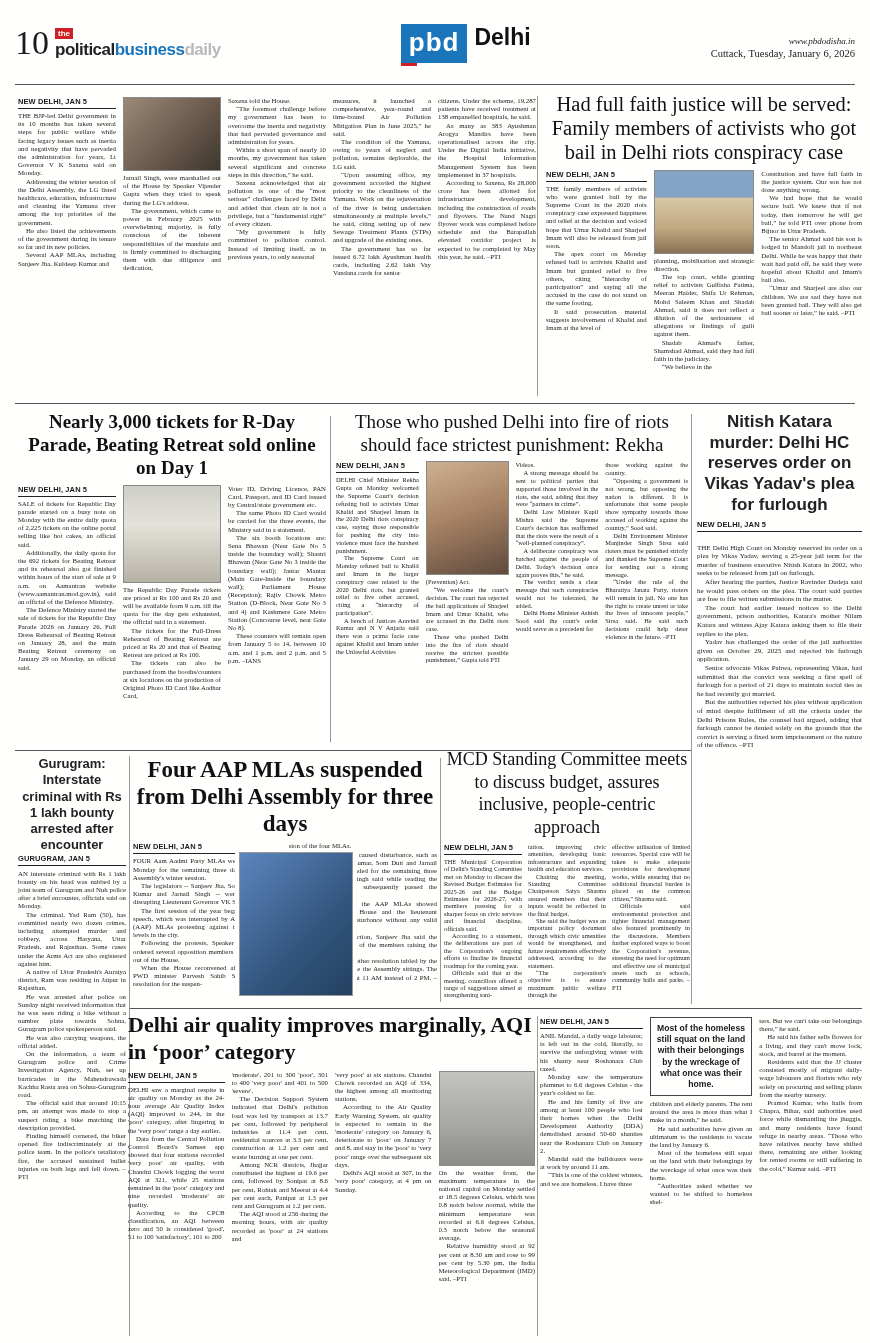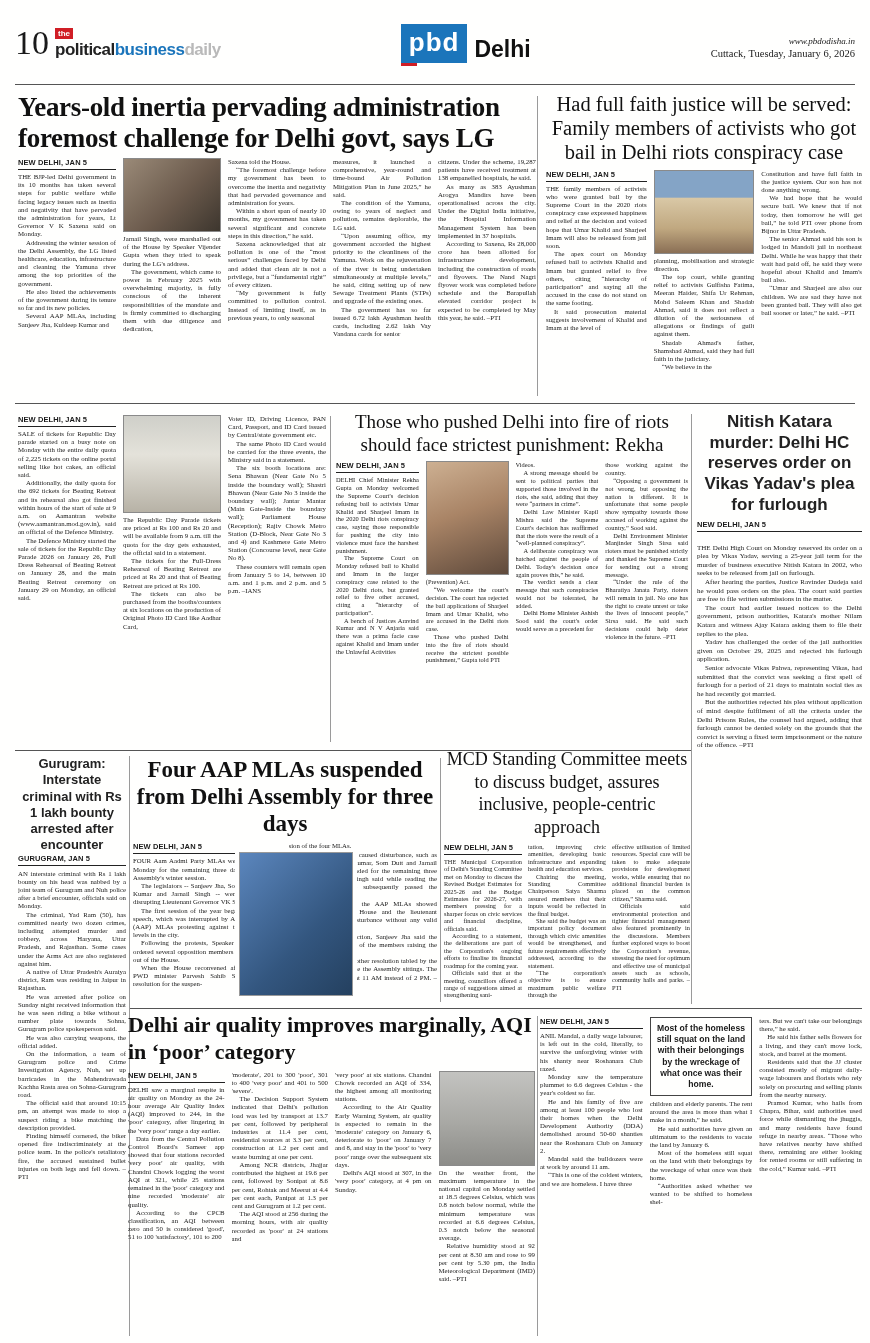--- a/index.html
+++ b/index.html
@@ -17,21 +17,21 @@
   #hdr{position:absolute;left:15px;top:6px;width:840px;height:74px;
        display:flex;align-items:center;justify-content:space-between;}
   .mast-left{display:flex;align-items:flex-end;gap:6px;}
   .page-num{font-size:34px;line-height:34px;font-family:"Liberation Serif",serif;}
   .mast-words{position:relative;padding-top:12px;white-space:nowrap;font-family:"Liberation Sans",sans-serif;font-weight:bold;font-size:17px;letter-spacing:-0.5px;}
   .the-box{position:absolute;left:0;top:0;background:var(--masthead-red);color:#fff;
            font-size:8px;font-weight:bold;padding:1px 3px;letter-spacing:0;}
   .w-pol{color:#222;}
   .w-bus{color:var(--masthead-blue);}
   .w-dai{color:#b9b9b9;}
-  .mast-center{display:flex;align-items:flex-end;gap:7px;}
+  .mast-center{display:flex;align-items:flex-start;gap:7px;}
   .pbd-box{position:relative;background:var(--masthead-blue);color:#fff;
            font-family:"Liberation Sans",sans-serif;font-weight:bold;font-size:26px;
            padding:3px 8px 5px 8px;letter-spacing:1px;}
   .pbd-box::after{content:"";position:absolute;left:0;bottom:-3px;width:16px;height:3px;background:var(--masthead-red);}
   .sec-name{font-family:"Liberation Sans",sans-serif;font-weight:bold;font-size:23px;color:#111;}
   .mast-right{text-align:right;margin-top:8px;}
   .site{font-style:italic;font-size:9px;}
   .pdate{font-size:10.5px;margin-top:2px;}
   
   .hrule{position:absolute;height:1px;background:var(--rule);}
@@ -110,21 +110,20 @@
   <div class="hrule" style="left:15px;top:750px;width:676px;"></div>
   <div class="hrule" style="left:129px;top:1008px;width:733px;"></div>
   <div class="vrule" style="left:537px;top:96px;height:300px;"></div>
   <div class="vrule" style="left:330px;top:416px;height:326px;"></div>
   <div class="vrule" style="left:691px;top:414px;height:590px;"></div>
   <div class="vrule" style="left:129px;top:756px;height:580px;"></div>
   <div class="vrule" style="left:440px;top:758px;height:244px;"></div>
   <div class="vrule" style="left:537px;top:1016px;height:320px;"></div>
 
   <div class="art a-lg" style="left:18px;top:92px;width:518px;height:308px;">
-    <h1 class="hl">Years-old inertia pervading administration foremost challenge for Delhi govt, says LG</h1>
     <div class="cols">
       <div class="col">
         <div class="dateline">NEW DELHI, JAN 5</div>
         <div class="body">
             <p>THE BJP-led Delhi government in its 10 months has taken several steps for public welfare while facing legacy issues such as inertia and negativity that have pervaded the administration for years, Lt Governor V K Saxena said on Monday.</p>
             <p>Addressing the winter session of the Delhi Assembly, the LG listed healthcare, education, infrastructure and cleaning the Yamuna river among the top priorities of the government.</p>
             <p>He also listed the achievements of the government during its tenure so far and its new policies.</p>
             <p>Several AAP MLAs, including Sanjeev Jha, Kuldeep Kumar and</p>
           </div>
       </div>
@@ -187,20 +186,21 @@
             <p>Constitution and have full faith in the justice system. Our son has not done anything wrong.</p>
             <p>We had hope that he would secure bail. We knew that if not today, then tomorrow he will get bail,” he told PTI over phone from Bijnor in Uttar Pradesh.</p>
             <p>The senior Ahmad said his son is lodged in Mandoli jail in northeast Delhi. While he was happy that their wait had paid off, he said they were hopeful about Khalid and Imam's bail also.</p>
             <p>“Umar and Sharjeel are also our children. We are sad they have not been granted bail. They will also get bail sooner or later,” he said. –PTI</p>
           </div>
       </div>
     </div>
   </div>
 
   <div class="art a-rday" style="left:18px;top:410px;width:308px;height:334px;">
+    <h1 class="hl">Nearly 3,000 tickets for R-Day Parade, Beating Retreat sold online on Day 1</h1>
     <div class="cols">
       <div class="col">
         <div class="dateline">NEW DELHI, JAN 5</div>
         <div class="body">
             <p>SALE of tickets for Republic Day parade started on a busy note on Monday with the entire daily quota of 2,225 tickets on the online portal selling like hot cakes, an official said.</p>
             <p>Additionally, the daily quota for the 692 tickets for Beating Retreat and its rehearsal also got finished within hours of the start of sale at 9 a.m. on Aamantran website (www.aamantran.mod.gov.in), said an official of the Defence Ministry.</p>
             <p>The Defence Ministry started the sale of tickets for the Republic Day Parade 2026 on January 26, Full Dress Rehearsal of Beating Retreat on January 28, and the main Beating Retreat ceremony on January 29 on Monday, an official said.</p>
           </div>
       </div>
       <div class="col">

